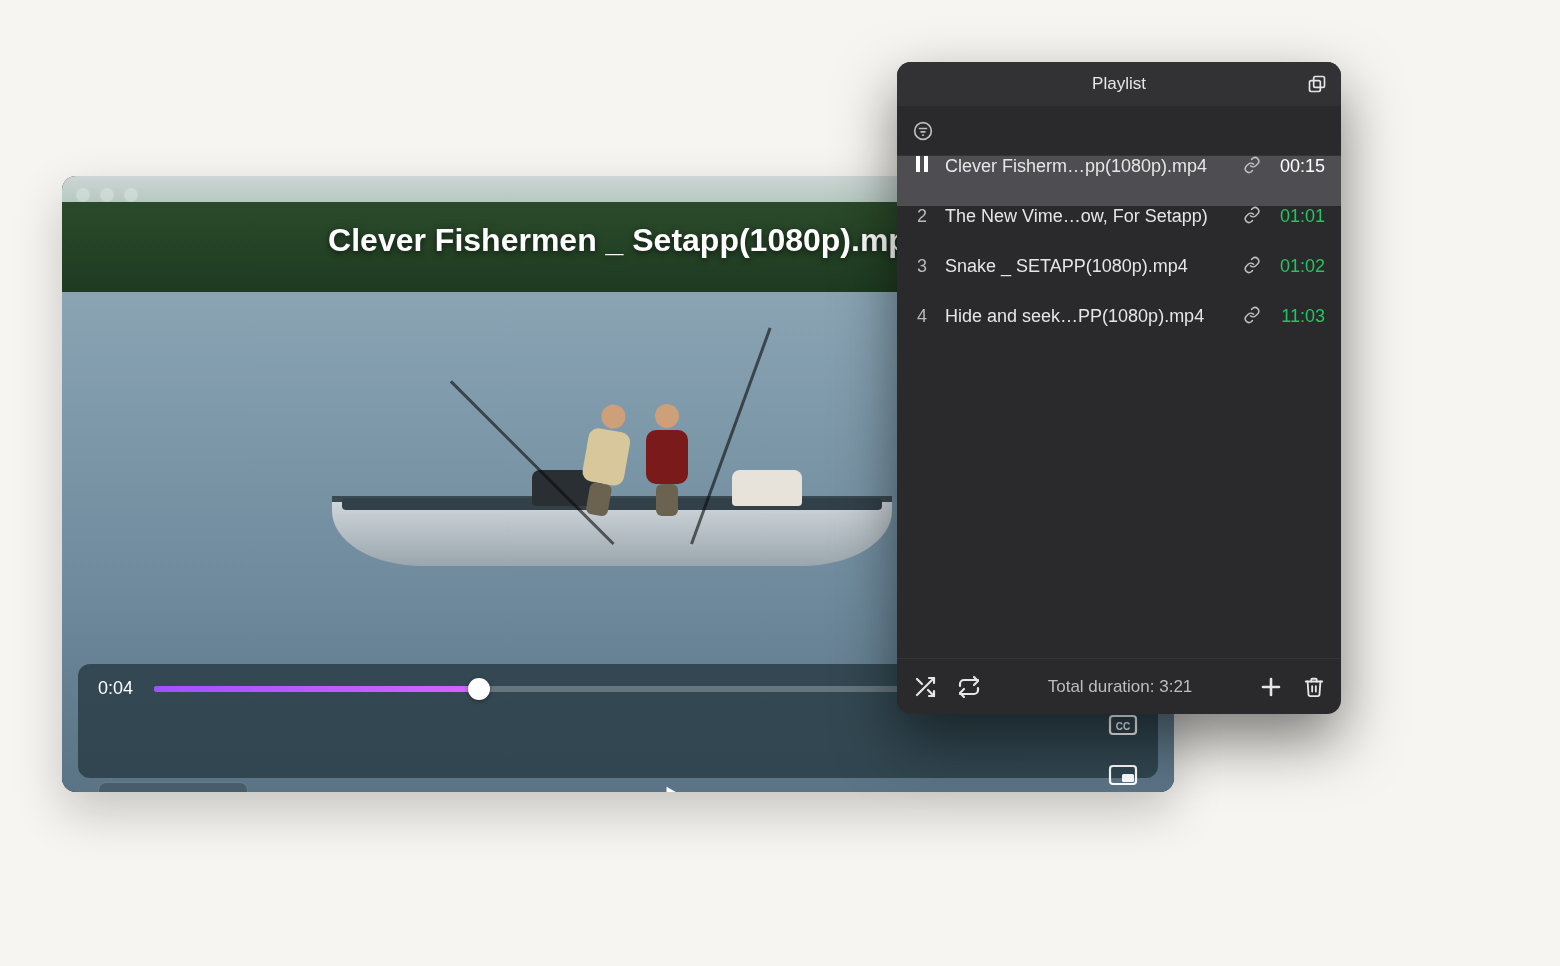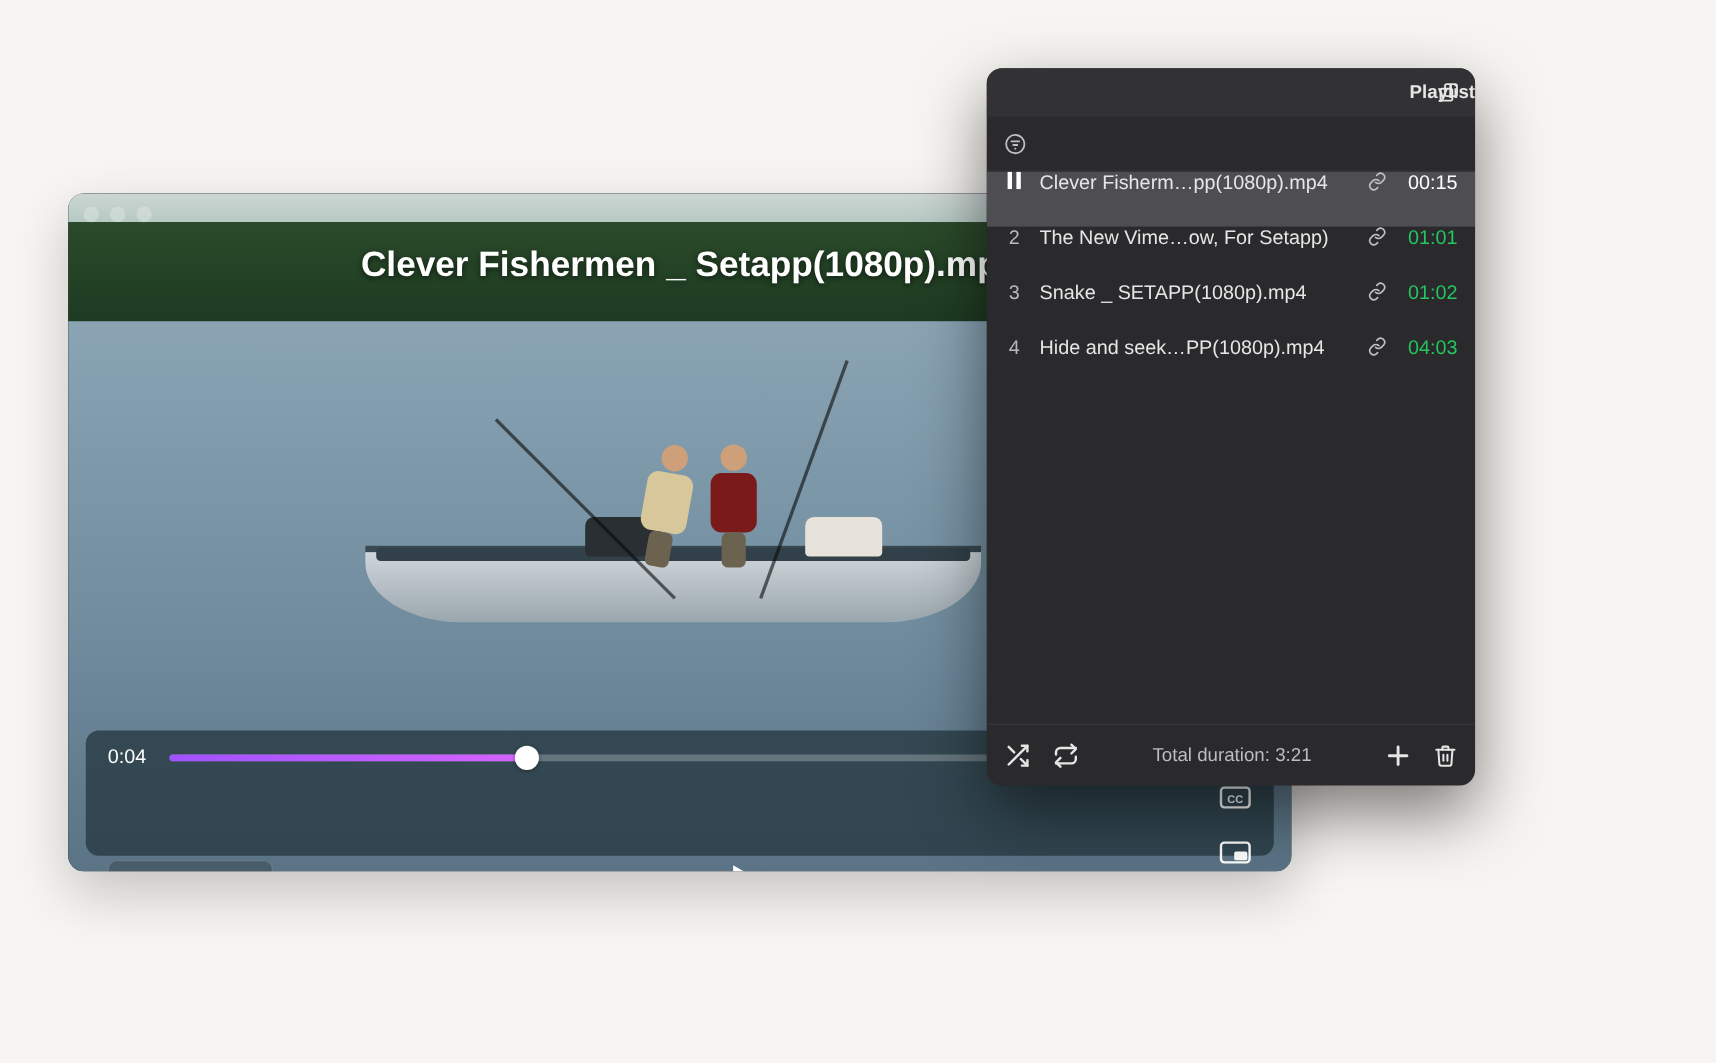--- a/index.html
+++ b/index.html
@@ -184,24 +184,24 @@
     display: flex;
     flex-direction: column;
     color: #e6e6e6;
     overflow: hidden;
   }
   .playlist-header {
     height: 44px;
     background: #323235;
     display: flex;
     align-items: center;
-    justify-content: flex-end;
+    justify-content: center;
     position: relative;
     font-size: 17px;
-    font-weight: 700;
+    font-weight: 400;
   }
   .playlist-detach {
     position: absolute;
     right: 14px;
     top: 50%;
     transform: translateY(-50%);
     cursor: pointer;
   }
   .playlist-search {
     height: 50px;
@@ -436,21 +436,21 @@
       </div>
       <div class="pl-row">
         <div class="pl-index">4</div>
         <div class="pl-title">Hide and seek…PP(1080p).mp4</div>
         <div class="pl-link">
           <svg width="18" height="18" viewBox="0 0 24 24" fill="none" stroke="currentColor" stroke-width="2" stroke-linecap="round" stroke-linejoin="round">
             <path d="M10 13a5 5 0 0 0 7 0l3-3a5 5 0 0 0-7-7l-1.5 1.5"></path>
             <path d="M14 11a5 5 0 0 0-7 0l-3 3a5 5 0 0 0 7 7l1.5-1.5"></path>
           </svg>
         </div>
-        <div class="pl-dur">04:03</div>
+        <div class="pl-dur">11:03</div>
       </div>
     </div>
 
   <div class="playlist-footer">
     <span class="icon-btn">
       <svg width="24" height="24" viewBox="0 0 24 24" fill="none" stroke="#e6e6e6" stroke-width="2.2" stroke-linecap="round" stroke-linejoin="round">
         <path d="M16 3h5v5"></path>
           <path d="M4 20L21 3"></path>
         <path d="M21 16v5h-5"></path>
           <path d="M15 15l6 6"></path>

